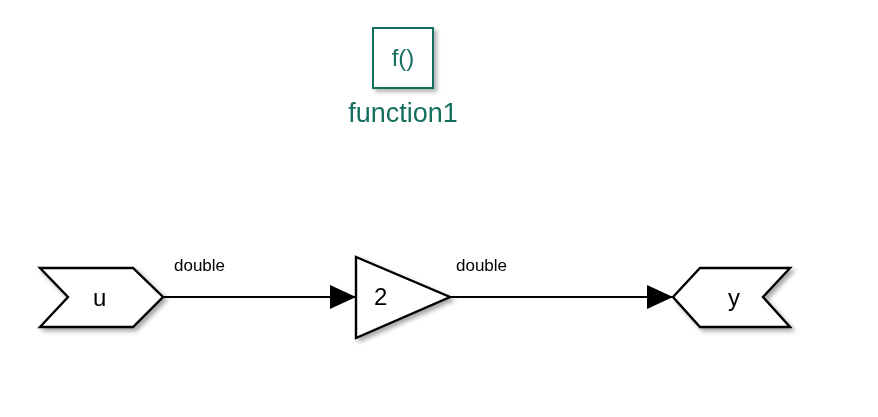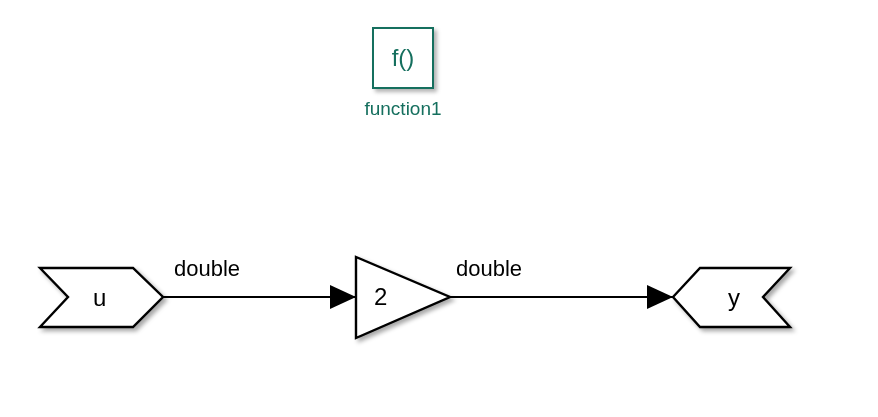--- a/index.html
+++ b/index.html
@@ -45,29 +45,29 @@
     line-height: 1;
     font-family: "Liberation Sans", sans-serif;
   }
   #function-label {
     position: absolute;
     left: 272px;
     top: 98px;
     width: 262px;
     text-align: center;
     color: #156f5e;
-    font-size: 19px;
+    font-size: 27px;
     font-family: "Liberation Sans", sans-serif;
     white-space: nowrap;
   }
   
   .sig-label {
     position: absolute;
     color: #000000;
-    font-size: 22px;
+    font-size: 17px;
     font-family: "Liberation Sans", sans-serif;
     white-space: nowrap;
   }
   #label-signal-1 { left: 174px; top: 256px; }
   #label-signal-2 { left: 456px; top: 256px; }
   .blk-text {
     position: absolute;
     color: #000000;
     font-size: 24px;
     font-family: "Liberation Sans", sans-serif;

